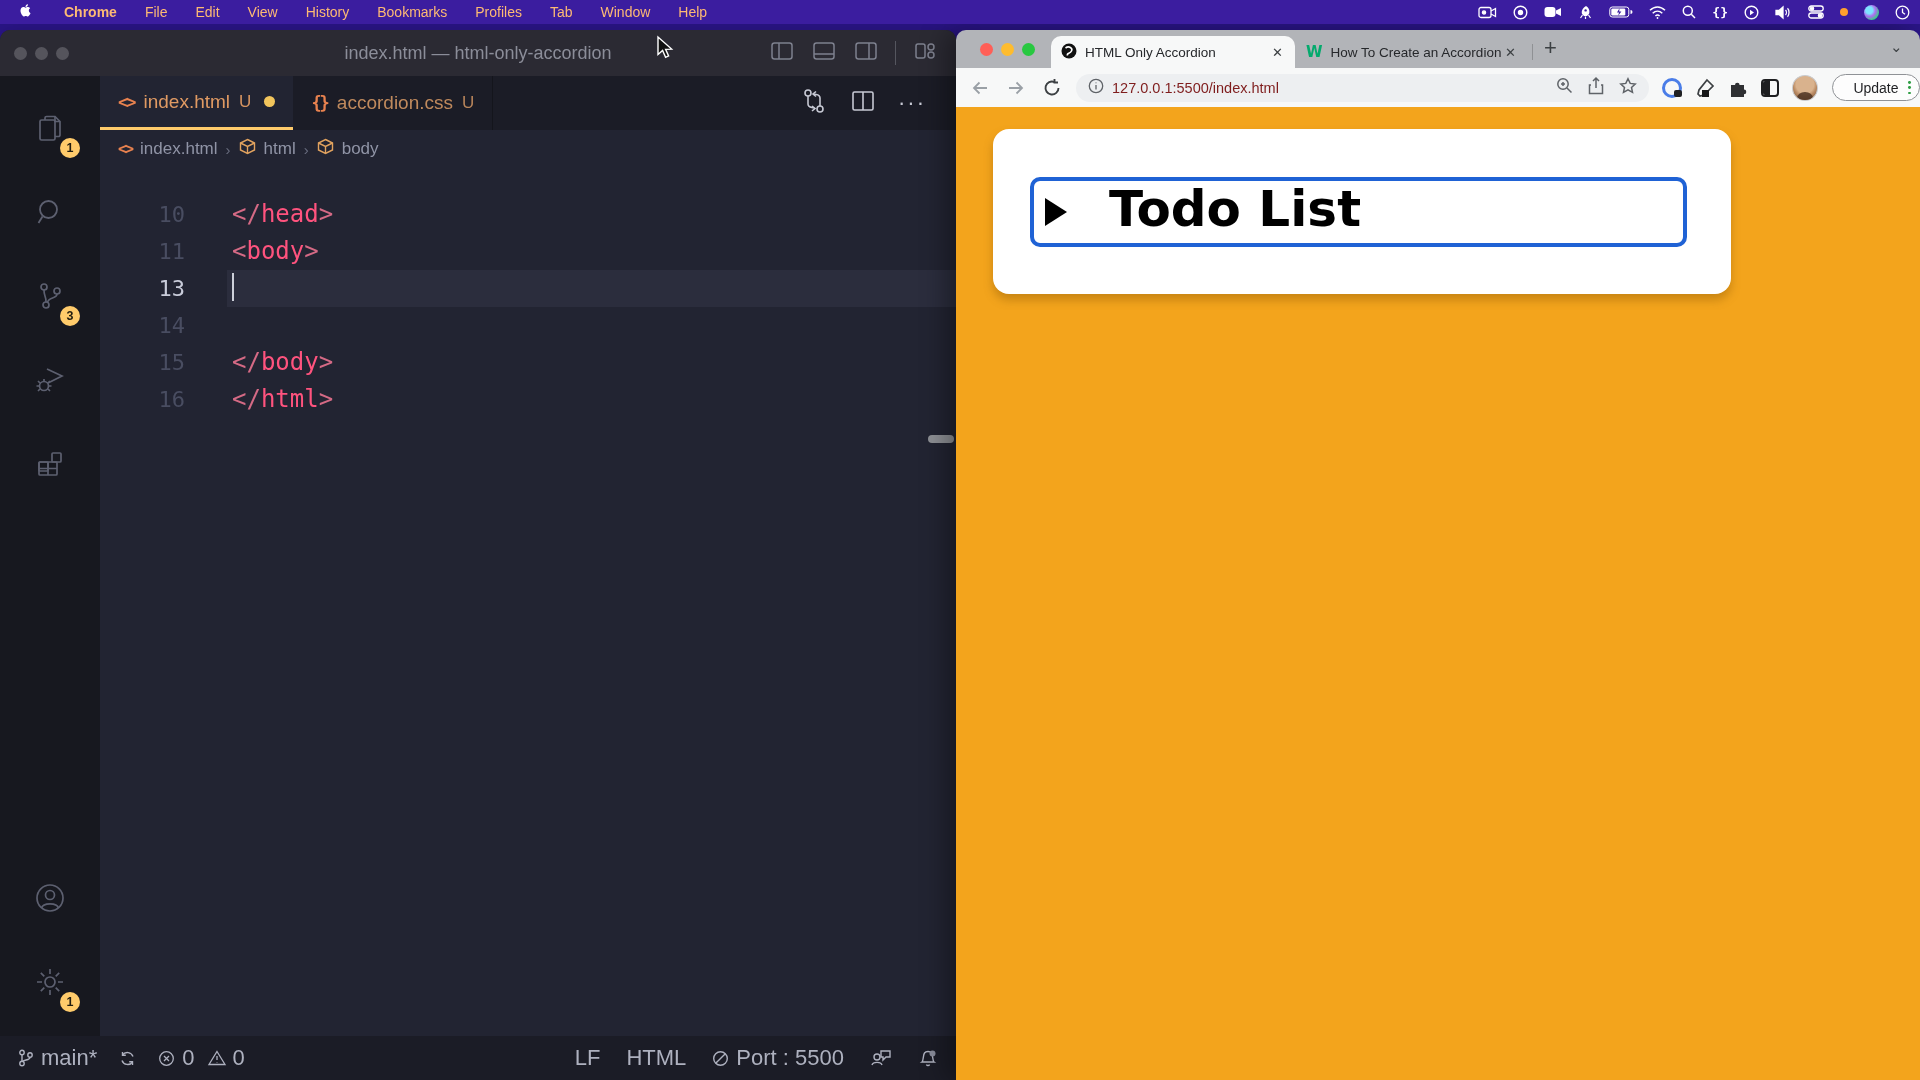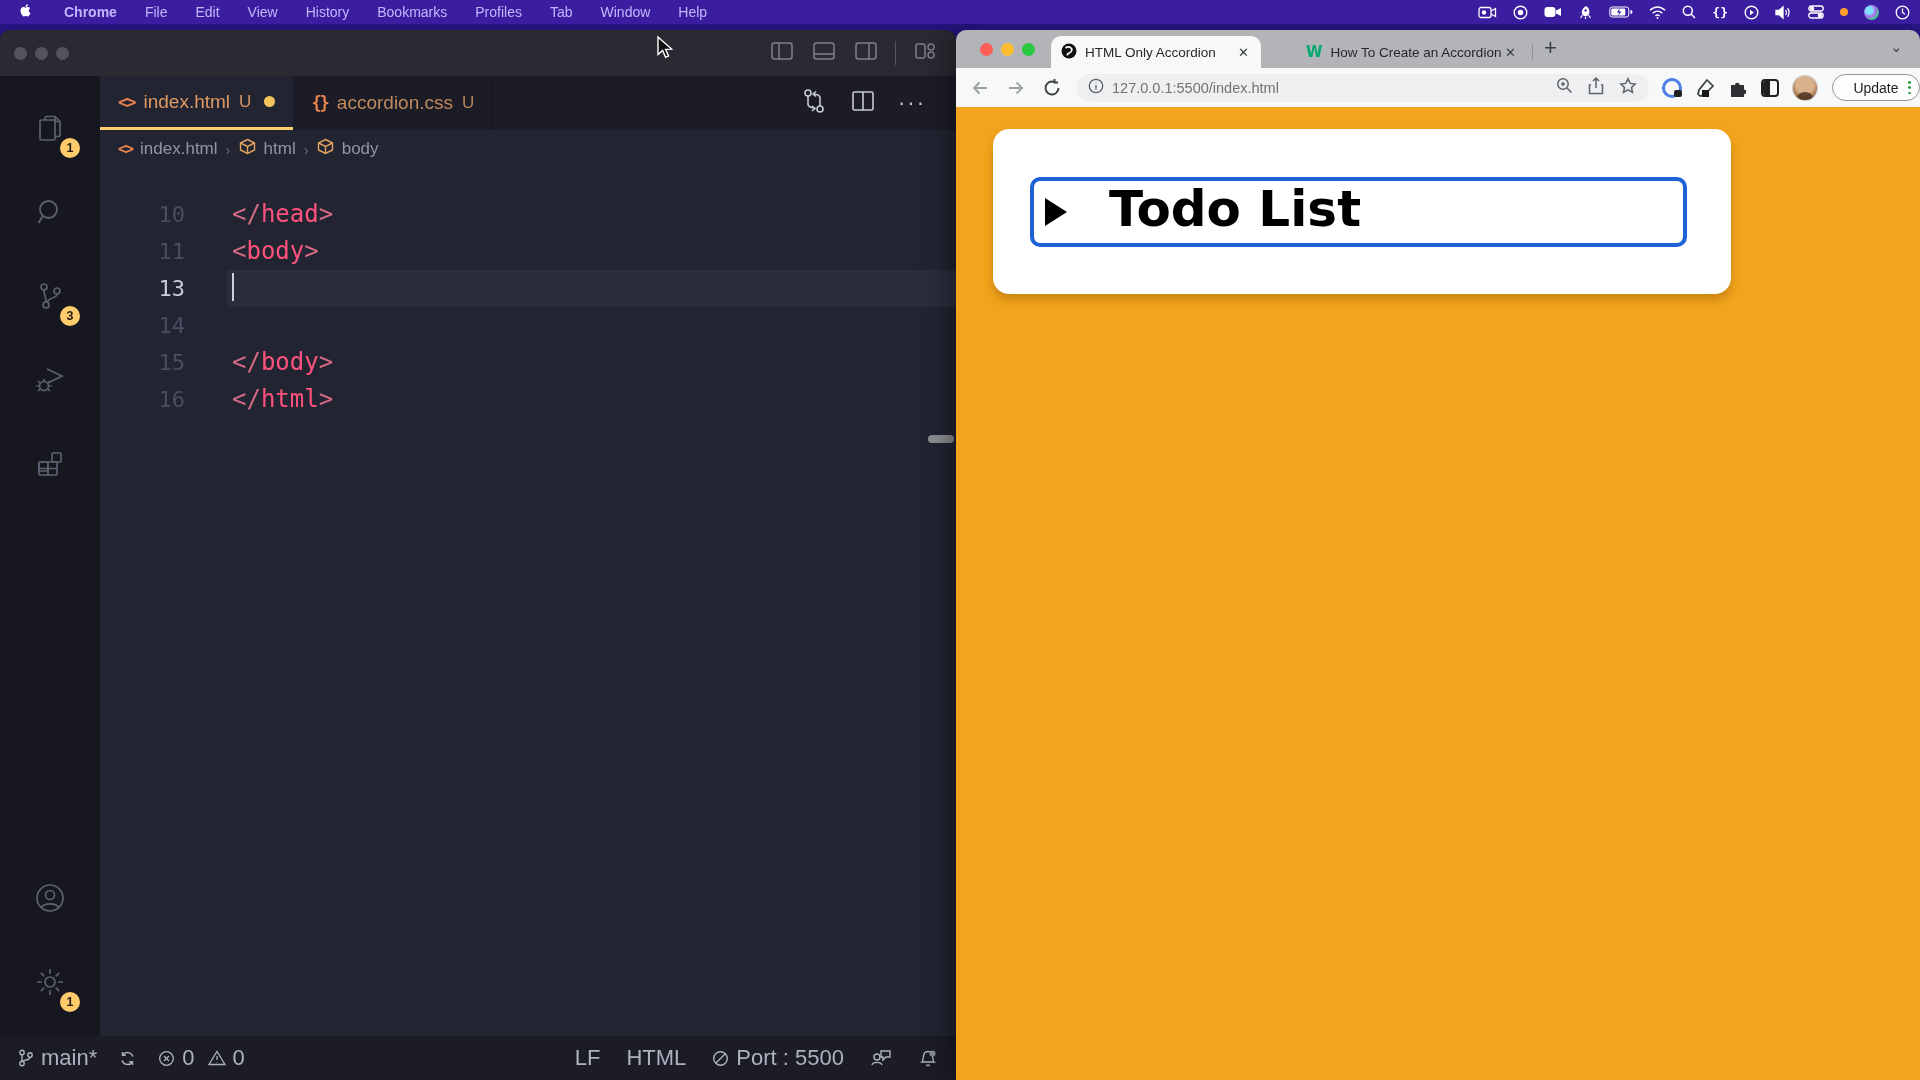--- a/index.html
+++ b/index.html
@@ -1,21 +1,21 @@
 <!DOCTYPE html>
 <html><head>
 <meta charset="utf-8">
 <style>
   * { margin:0; padding:0; box-sizing:border-box; }
   html,body { width:1920px; height:1080px; overflow:hidden; background:#2a1587; font-family:"Liberation Sans", sans-serif; }
 
   
   .menubar { position:absolute; left:0; top:0; width:1920px; height:24px; background:#3b1d9f; display:flex; align-items:center; color:#fff; z-index:50; }
   .menubar .apple { margin-left:20px; display:flex; align-items:center; }
-  .menubar .mitem { font-size:14px; margin-left:28px; color:#c4b5fd; }
+  .menubar .mitem { font-size:14px; margin-left:28px; color:#fdba74; }
   .menubar .mitem.bold { font-weight:bold; margin-left:30px; }
   .menubar .mb-right { margin-left:auto; margin-right:10px; display:flex; align-items:center; gap:16px; }
   .mb-ic { display:flex; align-items:center; justify-content:center; height:18px; }
   .mb-ic svg { display:block; }
   .rec-dot { width:8px; height:8px; border-radius:50%; background:#ff9f2e; }
   .siri-orb { width:15px; height:15px; border-radius:50%; background:radial-gradient(circle at 35% 35%, #7ee3ff 0 25%, #b06cf0 45%, #2fd47f 75%, #1a8fe0 100%); }
 
   
   .vscode { position:absolute; left:0; top:30px; width:956px; height:1050px; background:#222432; border-radius:10px 10px 0 0; overflow:hidden; box-shadow:0 10px 30px rgba(0,0,0,.4); }
   .vs-titlebar { position:absolute; left:0; top:0; right:0; height:46px; background:#2b2a33; display:flex; align-items:center; }
@@ -62,33 +62,33 @@
   .sb-right { margin-left:auto; display:flex; align-items:center; gap:26px; }
   .sb-ic { display:flex; align-items:center; }
 
   
   .chrome { position:absolute; left:956px; top:30px; width:964px; height:1050px; border-radius:10px 10px 0 0; overflow:hidden; box-shadow:-10px 0 26px rgba(0,0,0,.35); }
   .c-tabstrip { position:absolute; left:0; top:0; right:0; height:38px; background:#b2b4b8; }
   .c-lights { position:absolute; left:24px; top:12.5px; display:flex; gap:8px; }
   .c-light { width:13px; height:13px; border-radius:50%; }
   .c-red{background:#ff5f57;} .c-yellow{background:#febc2e;} .c-green{background:#28c840;}
   .c-tab { position:absolute; top:6px; height:32px; display:flex; align-items:center; font-size:13.5px; color:#26282b; }
-  .c-tab.active { left:95px; width:210px; background:#f7f8f8; border-radius:10px 10px 0 0; padding:0 10px; }
+  .c-tab.active { left:95px; width:244px; background:#f7f8f8; border-radius:10px 10px 0 0; padding:0 10px; }
   .c-tab.inactive { left:344px; width:224px; padding:0 6px; }
   .c-tab .t-title { flex:1; overflow:hidden; white-space:nowrap; margin-left:8px; }
   .t-close { color:#3c4043; font-size:13px; padding:0 2px; }
   .w3-ic { color:#04aa6d; font-weight:bold; font-size:15px; font-family:"DejaVu Sans", sans-serif; }
   .tab-div { position:absolute; left:576px; top:14px; width:1px; height:16px; background:#8f9194; }
   .c-newtab { position:absolute; left:588px; top:5px; font-size:22px; color:#3c4043; font-weight:300; }
   .c-chevron { position:absolute; left:934px; top:8px; font-size:15px; color:#3c4043; }
 
   .c-toolbar { position:absolute; left:0; top:38px; right:0; height:39px; background:#f7f8f8; display:flex; align-items:center; }
   .nav-ic { margin-left:14px; display:flex; align-items:center; }
   .omnibox { margin-left:14px; width:579px; height:28px; background:#edeff1; border-radius:14px; display:flex; align-items:center; padding:0 12px; }
-  .omni-url { font-size:14.5px; color:#737373; margin-left:8px; flex:1; }
+  .omni-url { font-size:14.5px; color:#7f1d1d; margin-left:8px; flex:1; }
   .omni-right { display:flex; align-items:center; gap:15px; color:#5f6368; }
   .ext-ic { margin-left:13px; display:flex; align-items:center; }
   .ring-lock { width:20px; height:20px; border-radius:50%; border:3px solid #4a7de8; position:relative; }
   .ring-lock::after { content:""; position:absolute; right:-3px; bottom:-2px; width:8px; height:7px; background:#1f2023; border-radius:2px; }
   .halfsq { width:18px; height:18px; border:2.5px solid #1e1f21; border-radius:4px; position:relative; overflow:hidden; }
   .halfsq::before { content:""; position:absolute; left:0; top:0; bottom:0; width:50%; background:#1e1f21; }
   .avatar { width:26px; height:26px; border-radius:50%; margin-left:13px; background:radial-gradient(circle at 50% 35%, #d9b28d 0 45%, #b98a63 60%, #6b4a32 100%); border:1px solid #c9cbce; position:relative; overflow:hidden; }
   .avatar::after { content:""; position:absolute; left:4px; right:4px; bottom:-4px; height:12px; background:#4c3categor322; background:#4c3322; border-radius:50% 50% 0 0; opacity:.85; }
   .update-btn { margin-left:14px; width:89px; height:27px; border:1.5px solid #8f9296; border-radius:14px; display:flex; align-items:center; justify-content:center; font-size:14px; color:#1f2023; position:relative; background:#fdfdfd; }
   .update-dots { position:absolute; right:8px; top:6px; display:flex; flex-direction:column; gap:2.5px; }
@@ -207,20 +207,21 @@
   </span>
 </div>
 
 <div class="vscode">
   <div class="vs-titlebar">
     <span class="vs-lights">
       <span class="vs-light"></span>
       <span class="vs-light"></span>
       <span class="vs-light"></span>
     </span>
+    <span class="vs-title">index.html — html-only-accordion</span>
     <span class="vs-tb-icons">
       <span><svg width="26" height="26" viewBox="0 0 26 26" fill="none" stroke="#7e818f" stroke-width="1.5">
             <rect x="3" y="5" width="20" height="16" rx="2.5"></rect>
             <path d="M10 5 V21"></path>
           </svg></span>
       <span><svg width="26" height="26" viewBox="0 0 26 26" fill="none" stroke="#7e818f" stroke-width="1.5">
             <rect x="3" y="5" width="20" height="16" rx="2.5"></rect>
             <path d="M3 16 H23"></path>
           </svg></span>
       <span><svg width="26" height="26" viewBox="0 0 26 26" fill="none" stroke="#7e818f" stroke-width="1.5">

